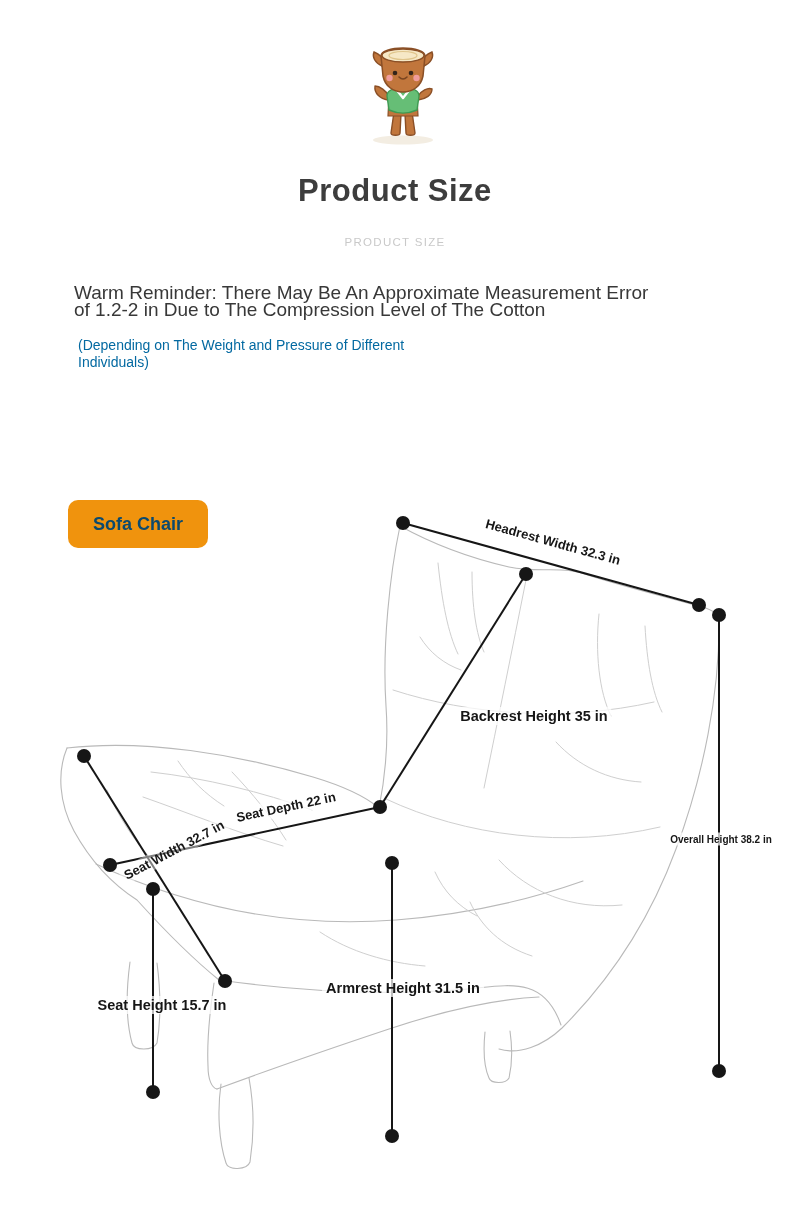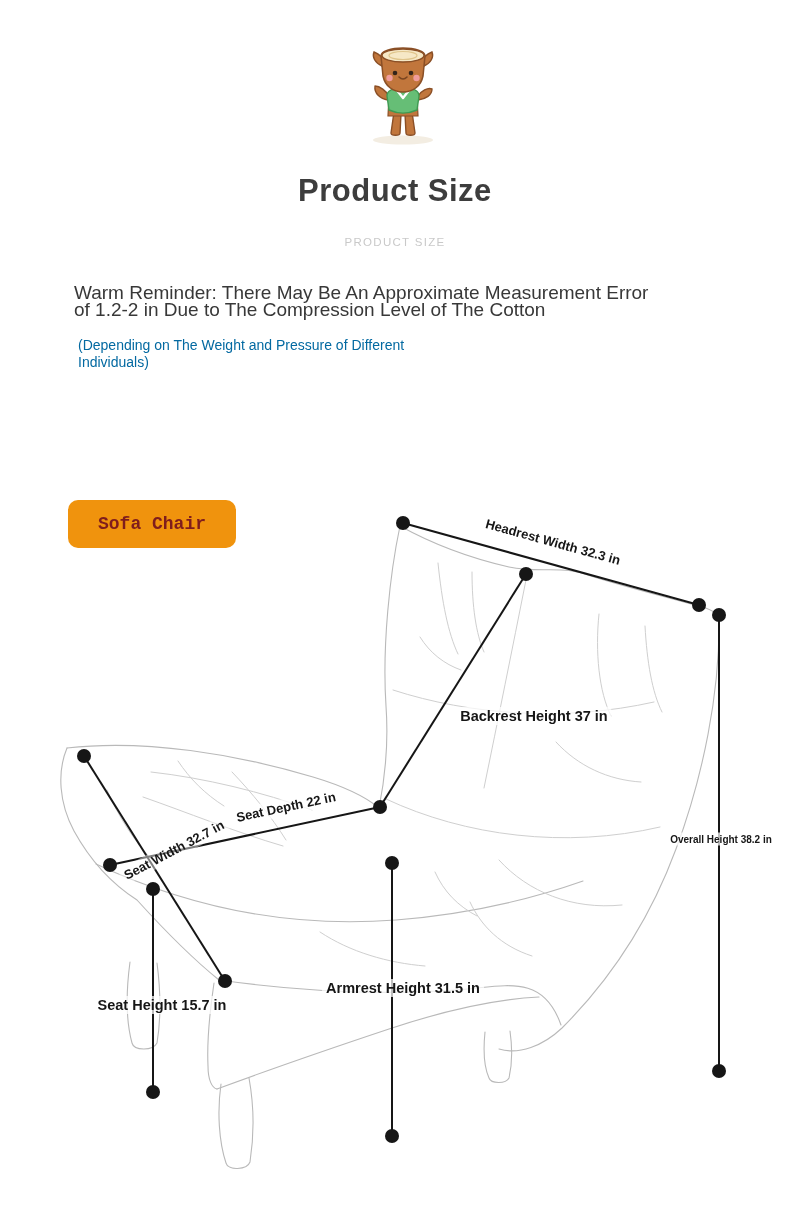--- a/index.html
+++ b/index.html
@@ -25,24 +25,24 @@
     left:74px;top:285px;width:590px;
     font-size:19px;line-height:16.5px;color:#383838;
   }
   .reminder-2{
     left:78px;top:337px;width:370px;
     font-size:14px;line-height:16.5px;color:#0369a1;
   }
 
   
   .product-tag{
-    left:68px;top:500px;width:168px;height:48px;
+    left:68px;top:500px;width:140px;height:48px;
     background:#F0930D;border:none;border-radius:10px;
-    color:#7f1d1d;font-size:18px;font-weight:600;
-    font-family:Liberation Mono, monospace;
+    color:#0c4a6e;font-size:18px;font-weight:600;
+    font-family:Liberation Sans, sans-serif;
     display:flex;align-items:center;justify-content:center;
     cursor:pointer;
   }
 
   
   .diagram-svg{left:0;top:0;width:790px;height:1205px;}
   .dim-label{
     position:absolute;white-space:nowrap;
     transform:translate(-50%,-50%) rotate(var(--rot,0deg));
     font-size:14.5px;font-weight:700;color:#161616;
@@ -151,18 +151,18 @@
     <circle class="dimdot" cx="84" cy="756" r="7"></circle>
     <circle class="dimdot" cx="225" cy="981" r="7"></circle>
     <circle class="dimdot" cx="153" cy="889" r="7"></circle>
     <circle class="dimdot" cx="153" cy="1092" r="7"></circle>
     <circle class="dimdot" cx="392" cy="863" r="7"></circle>
     <circle class="dimdot" cx="392" cy="1136" r="7"></circle>
   </g>
 </svg>
 
 <div class="dim-label small" style="left:553px;top:542px;--rot:15.5deg;">Headrest Width 32.3 in</div>
-<div class="dim-label" style="left:534px;top:716px;">Backrest Height 37 in</div>
+<div class="dim-label" style="left:534px;top:716px;">Backrest Height 35 in</div>
 <div class="dim-label small" style="left:286px;top:807px;--rot:-12deg;">Seat Depth 22 in</div>
 <div class="dim-label small" style="left:174px;top:850px;--rot:-28deg;background:rgba(255,255,255,.45);">Seat Width 32.7 in</div>
 <div class="dim-label" style="left:162px;top:1005px;">Seat Height 15.7 in</div>
 <div class="dim-label" style="left:403px;top:988px;">Armrest Height 31.5 in</div>
 <div class="dim-label tiny" style="left:721px;top:839px;">Overall Height 38.2 in</div>
 
 </body></html>

